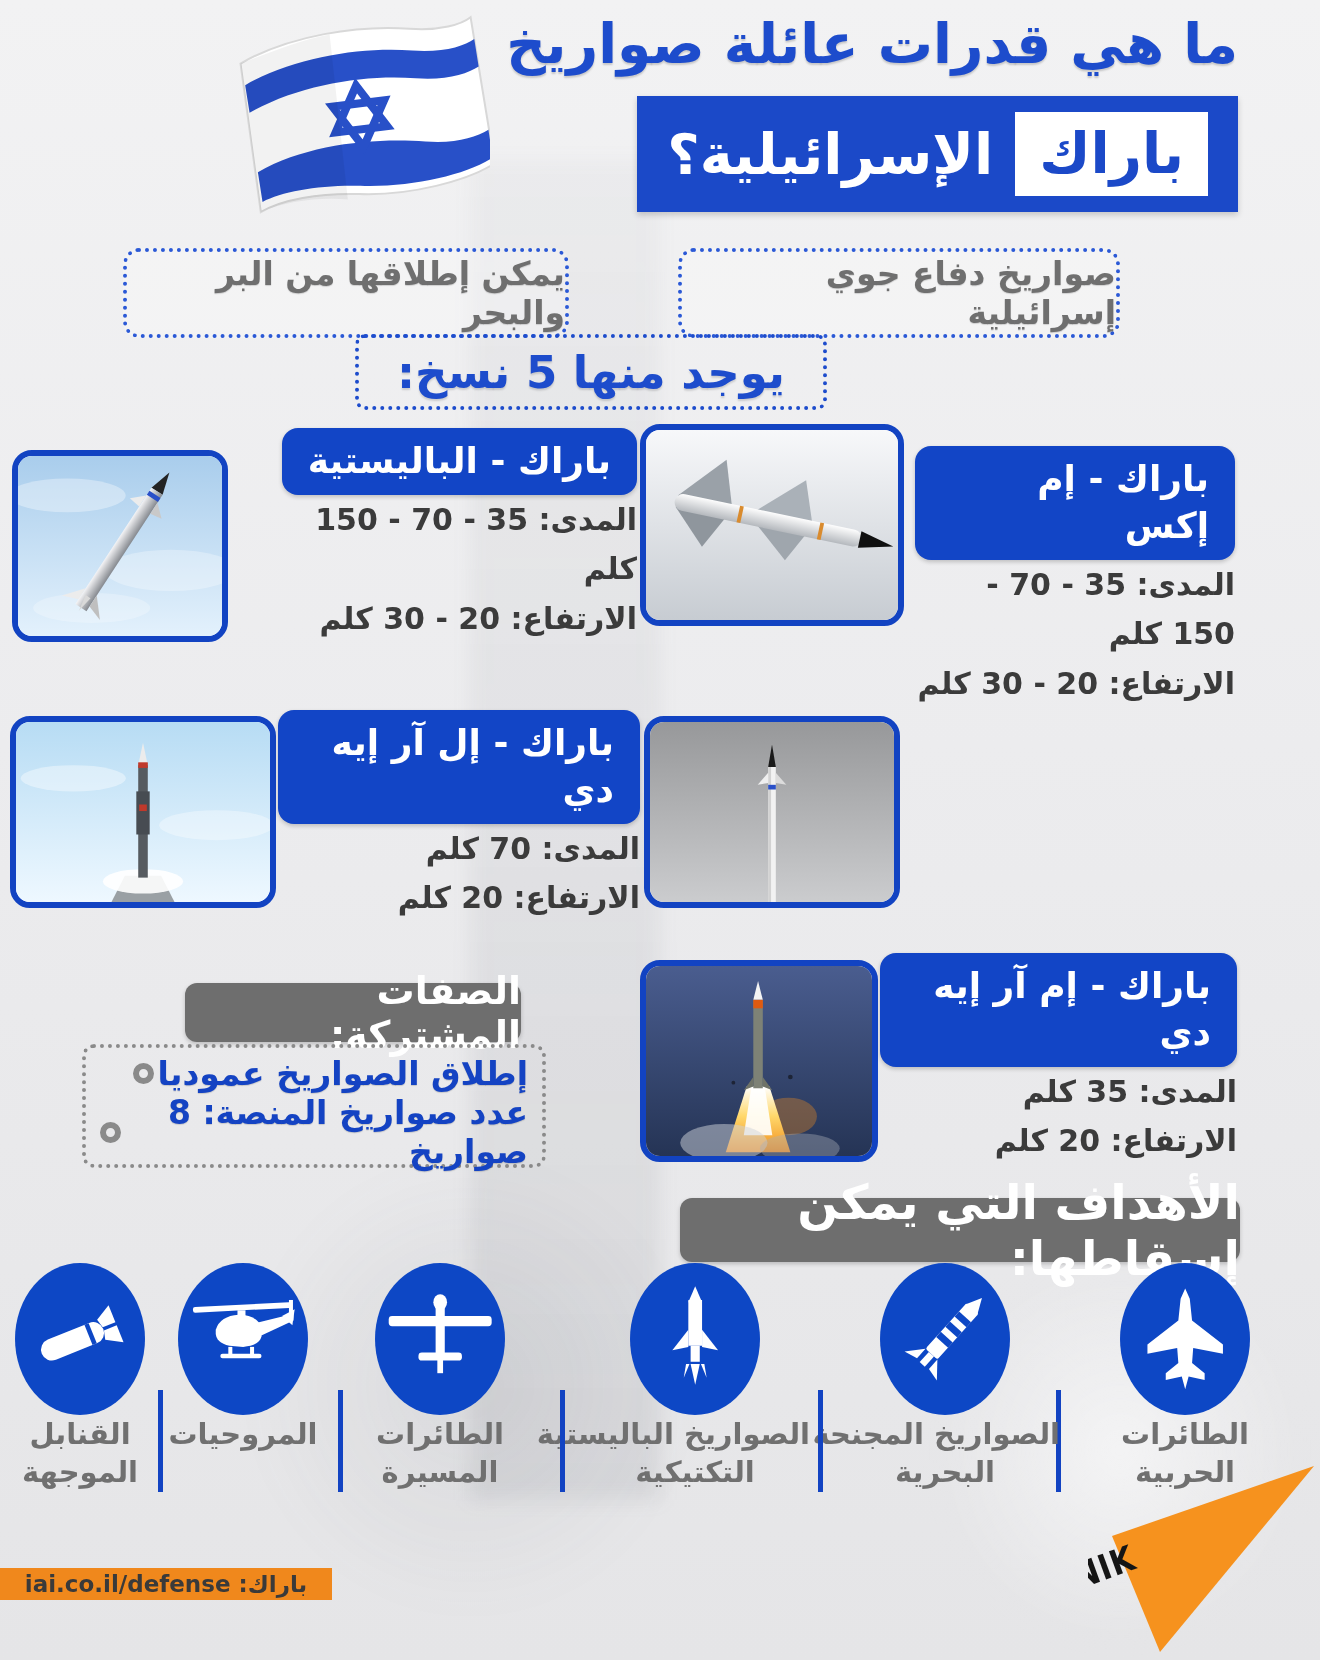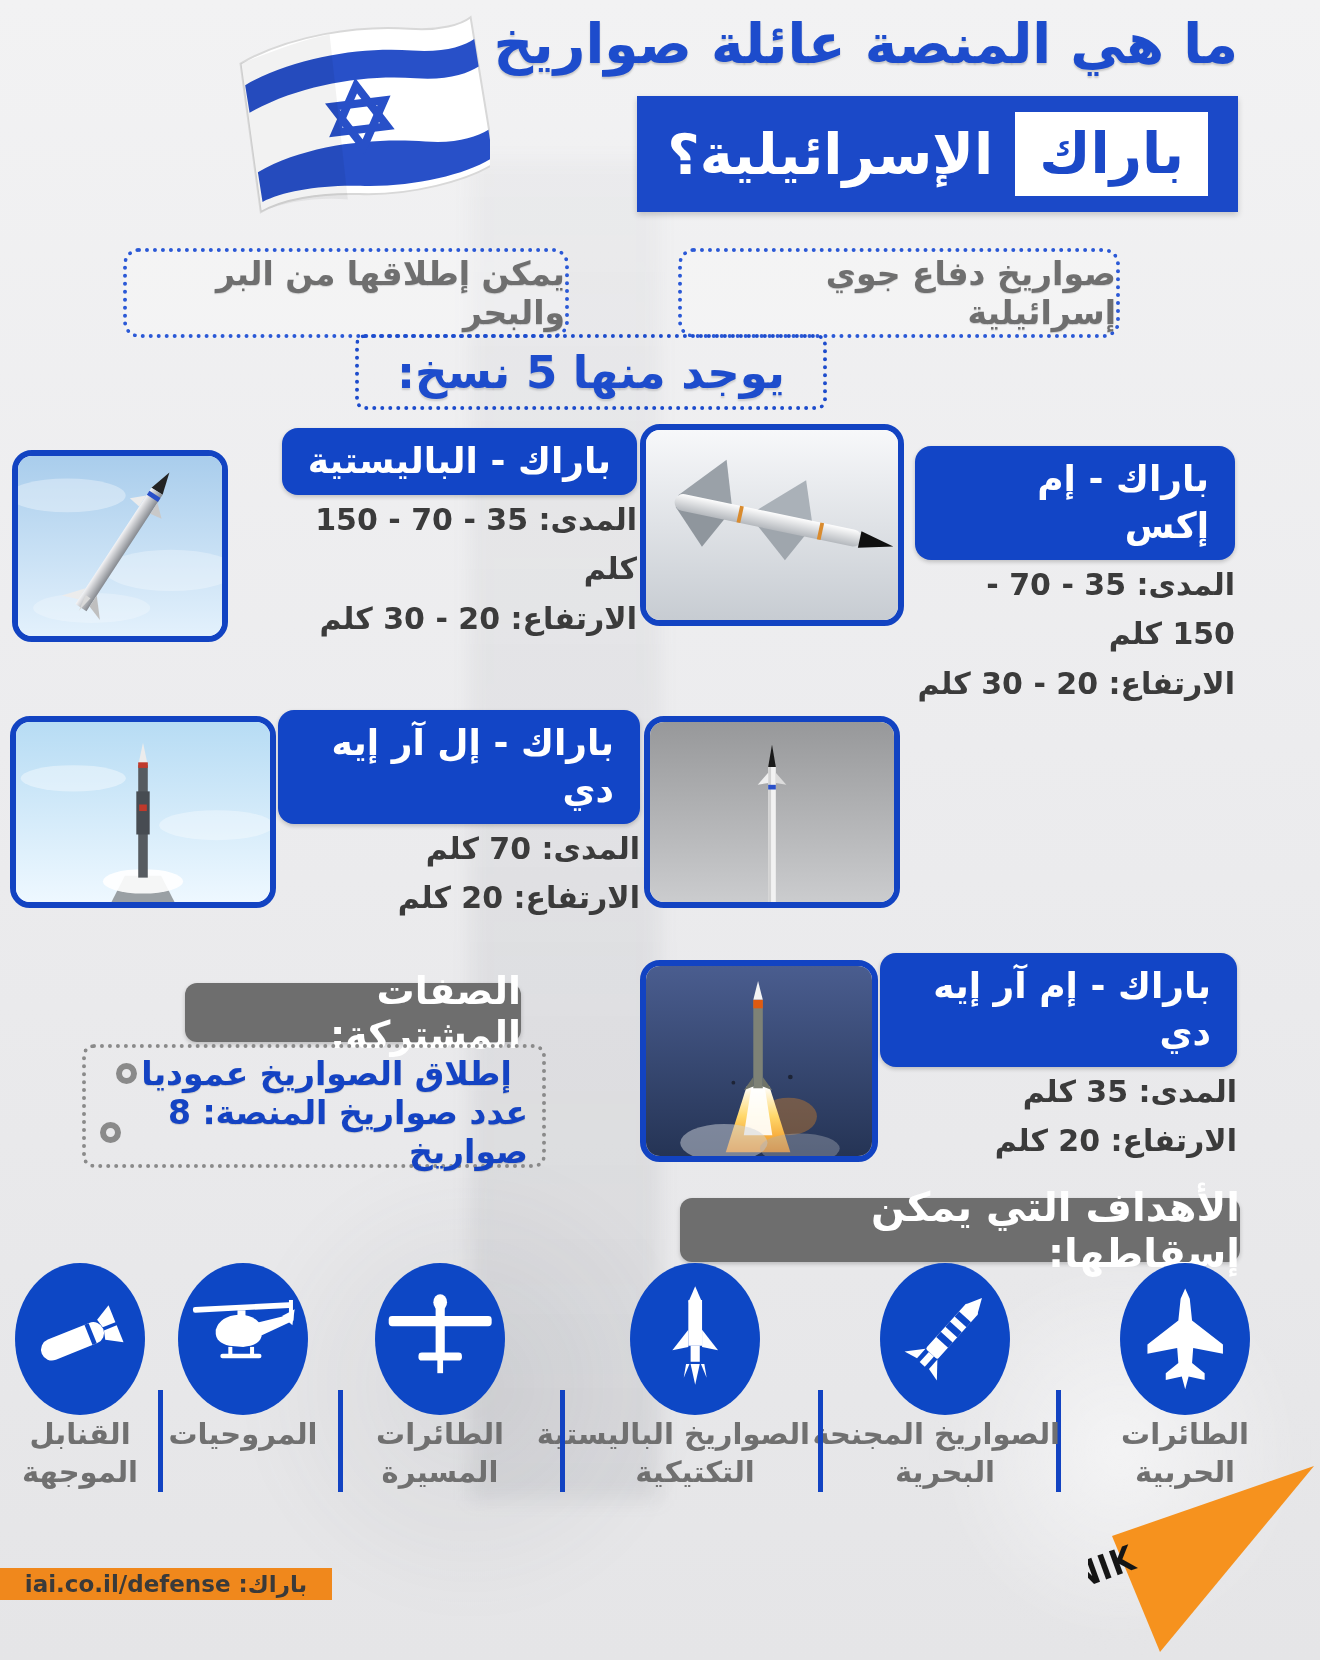--- a/index.html
+++ b/index.html
@@ -44,29 +44,29 @@
   .card-chip{display:inline-block;background:#1245c6;color:#fff;font-size:36px;font-weight:bold;
              padding:10px 26px;border-radius:16px;line-height:1.3;box-shadow:0 2px 4px rgba(0,0,0,.2);}
   .card-specs{font-size:30px;font-weight:bold;color:#3b3b3b;line-height:1.65;}
 
   
   .common-title{position:absolute;left:185px;top:983px;width:336px;height:59px;background:#6e6e6e;
                 border-radius:12px;color:#fff;font-size:38px;font-weight:bold;
                 display:flex;align-items:center;justify-content:center;box-shadow:0 2px 4px rgba(0,0,0,.2);}
   .common-box{position:absolute;left:82px;top:1044px;width:464px;height:124px;
               border:4px dotted #8a8a8a;border-radius:12px;box-sizing:border-box;
-              display:flex;flex-direction:column;justify-content:space-evenly;padding:6px 14px;align-items:center;}
+              display:flex;flex-direction:column;justify-content:space-evenly;padding:6px 14px;}
   .common-item{display:flex;align-items:center;justify-content:flex-start;gap:1px;
                color:#1443c3;font-size:33px;font-weight:bold;text-shadow:0 1px 1px rgba(0,0,0,.15);}
   .bullet-ring{flex:0 0 auto;width:21px;height:21px;border-radius:50%;border:6px solid #8a8a8a;
                box-sizing:border-box;margin-right:3px;}
 
   
   .targets-title{position:absolute;left:680px;top:1198px;width:560px;height:64px;background:#6e6e6e;
-                 border-radius:12px;color:#fff;font-size:40px;font-weight:bold;
+                 border-radius:12px;color:#fff;font-size:48px;font-weight:bold;
                  display:flex;align-items:center;justify-content:center;box-shadow:0 2px 4px rgba(0,0,0,.2);}
   .target-circle{position:absolute;top:1263px;width:130px;height:152px;border-radius:50%;
                  background:#0d47c5;display:flex;align-items:center;justify-content:center;}
   .target-circle svg{width:88%;height:88%;}
   .target-label{position:absolute;top:1416px;width:230px;text-align:center;color:#707070;
                 font-size:29px;font-weight:bold;line-height:1.3;}
   .target-label div{white-space:nowrap;}
   .tsep{position:absolute;top:1390px;width:5px;height:102px;background:#1243c2;}
 
   
@@ -90,21 +90,21 @@
       <path d="M30 70 C82 48 150 46 200 56 C230 62 252 58 263 52 L264 80 C252 86 230 90 200 84 C150 74 84 76 31 98 Z" fill="#2850c8"></path>
       <path d="M32 158 C84 136 152 138 202 148 C232 154 252 150 266 144 L267 172 C240 186 182 192 132 184 C92 178 54 180 33 188 Z" fill="#2850c8"></path>
       <g stroke="#2850c8" stroke-width="8" fill="none">
         <path d="M140 84 L166 128 L114 128 Z"></path>
         <path d="M140 146 L114 102 L166 102 Z"></path>
       </g>
       <path d="M28 48 C60 40 90 32 120 30 L118 196 C90 190 56 190 30 198 Z" fill="#000000" opacity="0.05"></path>
     </g>
   </svg>
 
-  <div class="title1">ما هي المنصة عائلة صواريخ</div>
+  <div class="title1">ما هي قدرات عائلة صواريخ</div>
   <div class="title-bar">
     <span class="title-chip">باراك</span>
     <span class="title-rest">الإسرائيلية؟</span>
   </div>
 
   <div class="note-box note-left">يمكن إطلاقها من البر والبحر</div>
   <div class="note-box note-right">صواريخ دفاع جوي إسرائيلية</div>
   <div class="versions-box">يوجد منها 5 نسخ:</div>
 
   <div class="card-img" style="left:12px;top:450px;width:216px;height:192px;">

